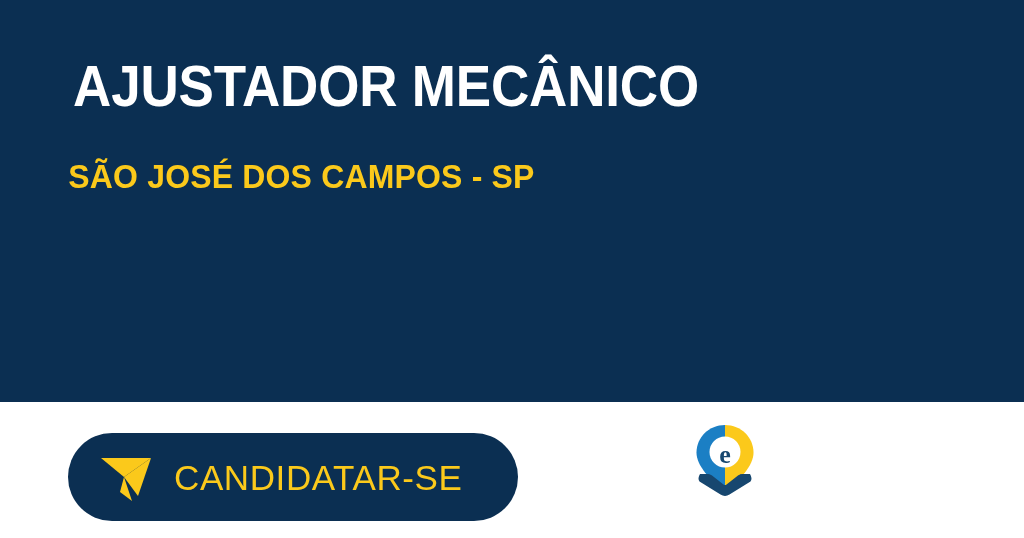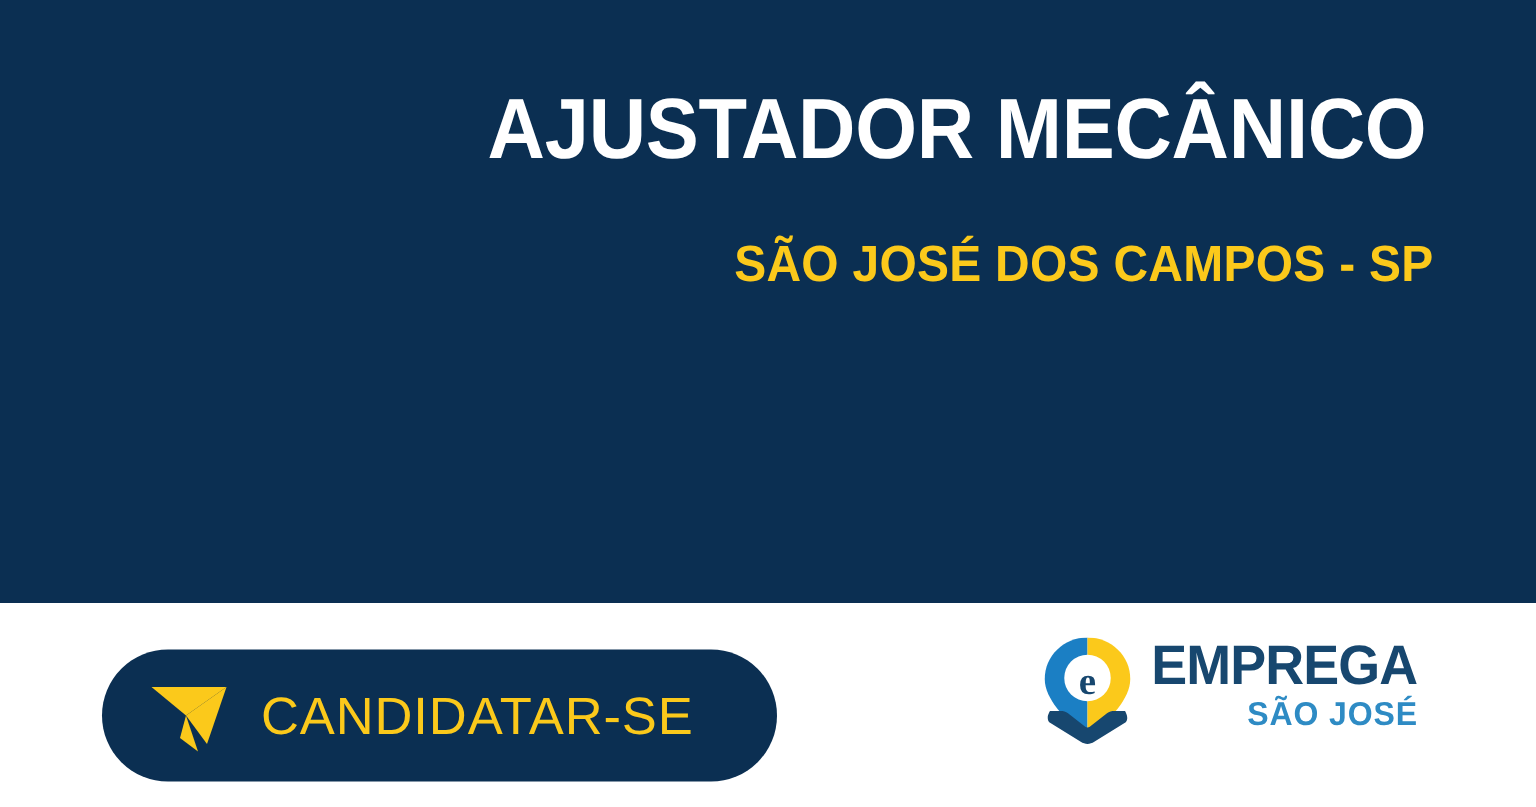--- a/index.html
+++ b/index.html
@@ -26,21 +26,21 @@
   }
 
   
   .hero {
     position: relative;
     width: 100%;
     height: 471px;
     background: #0b2f52;
     box-sizing: border-box;
     padding: 56px 40px 0 40px;
-    text-align: right;
+    text-align: left;
     overflow: hidden;
   }
 
   .hero-title {
     margin: 0;
     color: #ffffff;
     font-family: "Liberation Sans Narrow", "Liberation Sans", sans-serif;
     font-weight: 700;
     font-size: 57px;
     line-height: 1.06;
@@ -197,20 +197,16 @@
           </defs>
           <g clip-path="url(#pinclip)">
             <rect x="0" y="0" width="31" height="72" fill="#1b7fc4"></rect>
             <rect x="31" y="0" width="31" height="72" fill="#fbc91b"></rect>
           </g>
           <circle cx="31" cy="28" r="15.5" fill="#ffffff"></circle>
           <text x="31" y="38.5" text-anchor="middle" font-family="Liberation Serif, serif" font-size="26" font-weight="700" fill="#17476f">e</text>
           <path d="M6 50 C6 50 3 54.5 5.5 57.5 L26.5 70.5 C29.3 72.4 32.7 72.4 35.5 70.5 L56.5 57.5 C59 54.5 56 50 56 50 L48.5 50 C48.5 50 46 50 44 51.5 L32.5 60.5 C31.6 61.2 30.4 61.2 29.5 60.5 L18 51.5 C16 50 13.5 50 13.5 50 Z" fill="#17476f"></path>
         </svg>
       </span>
-      <span class="brand-text">
-        <span class="brand-name">EMPREGA</span>
-        <span class="brand-sub">SÃO JOSÉ</span>
-      </span>
     </div>
 
   </section>
 </div>
 
 </body></html>

